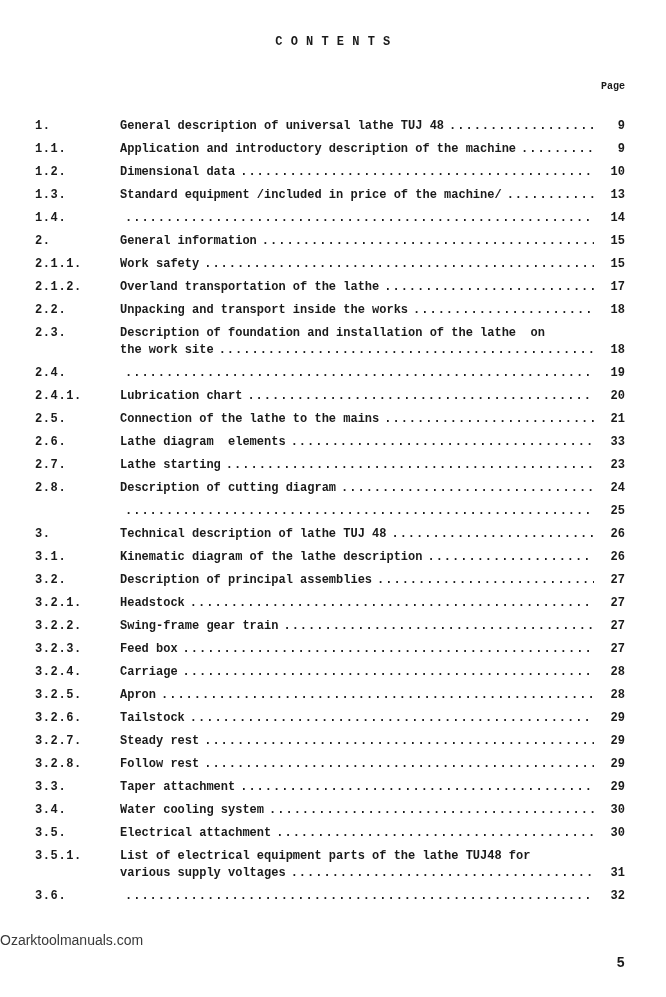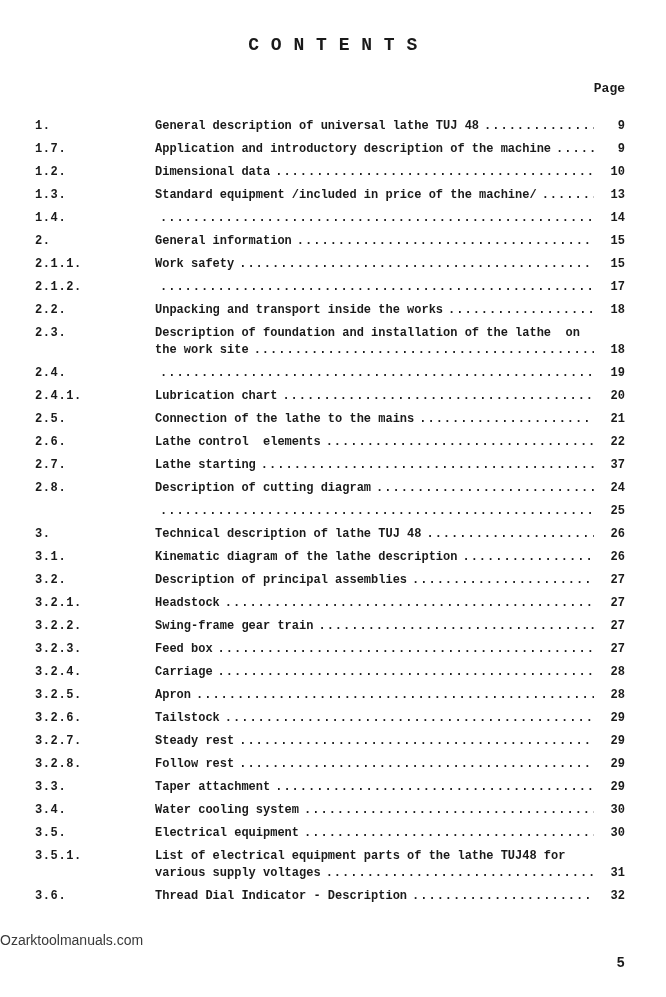--- a/index.html
+++ b/index.html
@@ -12,29 +12,29 @@
     font-family: "Liberation Mono", "DejaVu Sans Mono", monospace;
     font-weight: 700;
     color: var(--ink, #1a1a1a);
   }
   .doc-title {
     position: absolute;
     top: 35px;
     left: 0;
     width: 100%;
     text-align: center;
-    font-size: 18px;
+    font-size: 12px;
     letter-spacing: 0.5px;
     white-space: pre;
   }
   .page-col-label {
     position: absolute;
     top: 81px;
     right: 41px;
-    font-size: 13px;
+    font-size: 10px;
   }
   .toc {
     position: absolute;
     top: 118px;
     left: 35px;
     right: 41px;
   }
   .row {
     display: flex;
     align-items: flex-start;
@@ -45,21 +45,21 @@
   .num {
     flex: none;
     width: 85px;
     white-space: pre;
     letter-spacing: 0.6px;
   }
   .body {
     flex: 1;
     min-width: 0;
   }
-  .line { white-space: pre; margin-left: 35px; }
+  .line { white-space: pre; }
   .line.last { display: flex; }
   .ltext { flex: none; white-space: pre; }
   .dots {
     flex: 1;
     overflow: hidden;
     white-space: nowrap;
     margin-left: 5px;
     margin-right: 7px;
     letter-spacing: 1px;
   }
@@ -94,21 +94,21 @@
   <div class="page-col-label">Page</div>
   <div class="toc">
   <div class="row">
     <span class="num">1.</span>
     <div class="body">
           <div class="line last"><span class="ltext">General description of universal lathe TUJ 48</span><span class="dots">................................................................................................................................................................</span><span class="pagecol">9</span></div>
         </div>
   </div>
 
   <div class="row">
-    <span class="num">1.7.</span>
+    <span class="num">1.1.</span>
     <div class="body">
           <div class="line last"><span class="ltext">Application and introductory description of the machine</span><span class="dots">................................................................................................................................................................</span><span class="pagecol">9</span></div>
         </div>
   </div>
 
   <div class="row">
     <span class="num">1.2.</span>
     <div class="body">
           <div class="line last"><span class="ltext">Dimensional data</span><span class="dots">................................................................................................................................................................</span><span class="pagecol">10</span></div>
         </div>
@@ -138,21 +138,21 @@
   <div class="row">
     <span class="num">2.1.1.</span>
     <div class="body">
           <div class="line last"><span class="ltext">Work safety</span><span class="dots">................................................................................................................................................................</span><span class="pagecol">15</span></div>
         </div>
   </div>
 
   <div class="row">
     <span class="num">2.1.2.</span>
     <div class="body">
-          <div class="line last"><span class="dots">................................................................................................................................................................</span><span class="pagecol">17</span></div>
+          <div class="line last"><span class="ltext">Overland transportation of the lathe</span><span class="dots">................................................................................................................................................................</span><span class="pagecol">17</span></div>
         </div>
   </div>
 
   <div class="row">
     <span class="num">2.2.</span>
     <div class="body">
           <div class="line last"><span class="ltext">Unpacking and transport inside the works</span><span class="dots">................................................................................................................................................................</span><span class="pagecol">18</span></div>
         </div>
   </div>
 
@@ -181,28 +181,28 @@
   <div class="row">
     <span class="num">2.5.</span>
     <div class="body">
           <div class="line last"><span class="ltext">Connection of the lathe to the mains</span><span class="dots">................................................................................................................................................................</span><span class="pagecol">21</span></div>
         </div>
   </div>
 
   <div class="row">
     <span class="num">2.6.</span>
     <div class="body">
-          <div class="line last"><span class="ltext">Lathe control  elements</span><span class="dots">................................................................................................................................................................</span><span class="pagecol">22</span></div>
+          <div class="line last"><span class="ltext">Lathe diagram  elements</span><span class="dots">................................................................................................................................................................</span><span class="pagecol">33</span></div>
         </div>
   </div>
 
   <div class="row">
     <span class="num">2.7.</span>
     <div class="body">
-          <div class="line last"><span class="ltext">Lathe starting</span><span class="dots">................................................................................................................................................................</span><span class="pagecol">37</span></div>
+          <div class="line last"><span class="ltext">Lathe starting</span><span class="dots">................................................................................................................................................................</span><span class="pagecol">23</span></div>
         </div>
   </div>
 
   <div class="row">
     <span class="num">2.8.</span>
     <div class="body">
           <div class="line last"><span class="ltext">Description of cutting diagram</span><span class="dots">................................................................................................................................................................</span><span class="pagecol">24</span></div>
         </div>
   </div>
 
@@ -300,34 +300,34 @@
   <div class="row">
     <span class="num">3.4.</span>
     <div class="body">
           <div class="line last"><span class="ltext">Water cooling system</span><span class="dots">................................................................................................................................................................</span><span class="pagecol">30</span></div>
         </div>
   </div>
 
   <div class="row">
     <span class="num">3.5.</span>
     <div class="body">
-          <div class="line last"><span class="ltext">Electrical equipment</span><span class="dots">................................................................................................................................................................</span><span class="pagecol">30</span></div>
+          <div class="line last"><span class="ltext">Electrical attachment</span><span class="dots">................................................................................................................................................................</span><span class="pagecol">30</span></div>
         </div>
   </div>
 
   <div class="row">
     <span class="num">3.5.1.</span>
     <div class="body">
           <div class="line">List of electrical equipment parts of the lathe TUJ48 for</div>
           <div class="line last"><span class="ltext">various supply voltages</span><span class="dots">................................................................................................................................................................</span><span class="pagecol">31</span></div>
         </div>
   </div>
 
   <div class="row">
     <span class="num">3.6.</span>
     <div class="body">
-          <div class="line last"><span class="ltext">Thread Dial Indicator - Description</span><span class="dots">................................................................................................................................................................</span><span class="pagecol">32</span></div>
+          <div class="line last"><span class="dots">................................................................................................................................................................</span><span class="pagecol">32</span></div>
         </div>
   </div>
 </div>
   <div class="watermark">Ozarktoolmanuals.com</div>
   <div class="folio">5</div>
 </div>
 
 </body></html>

